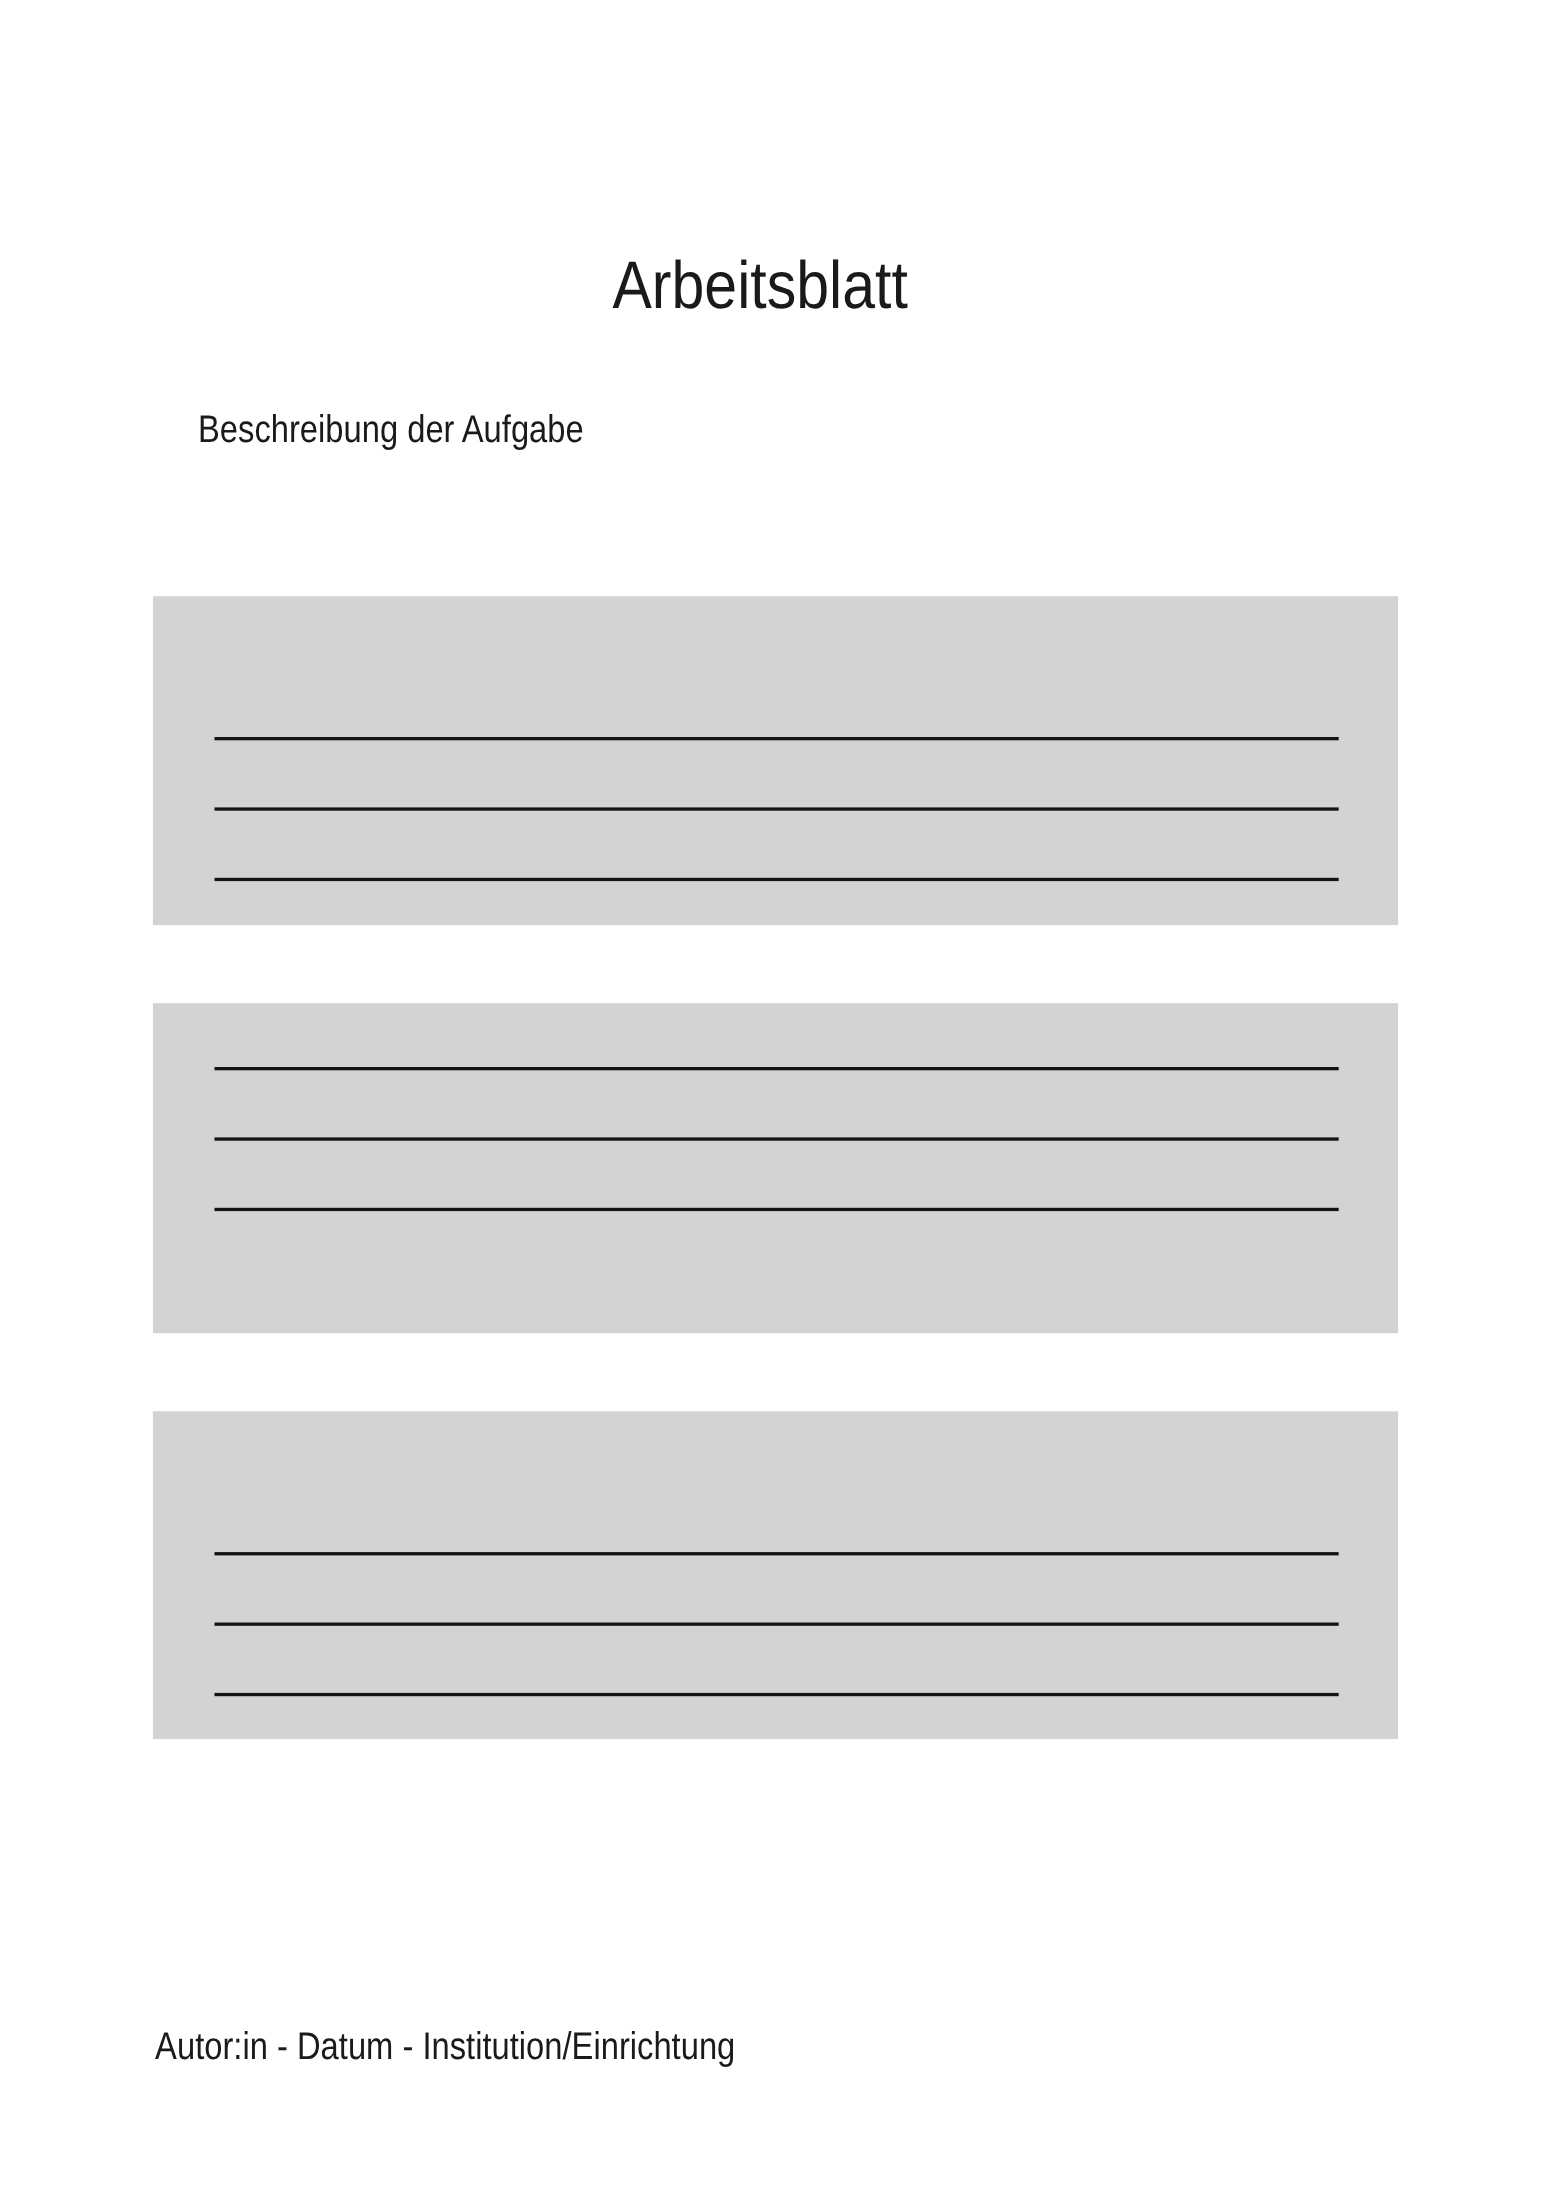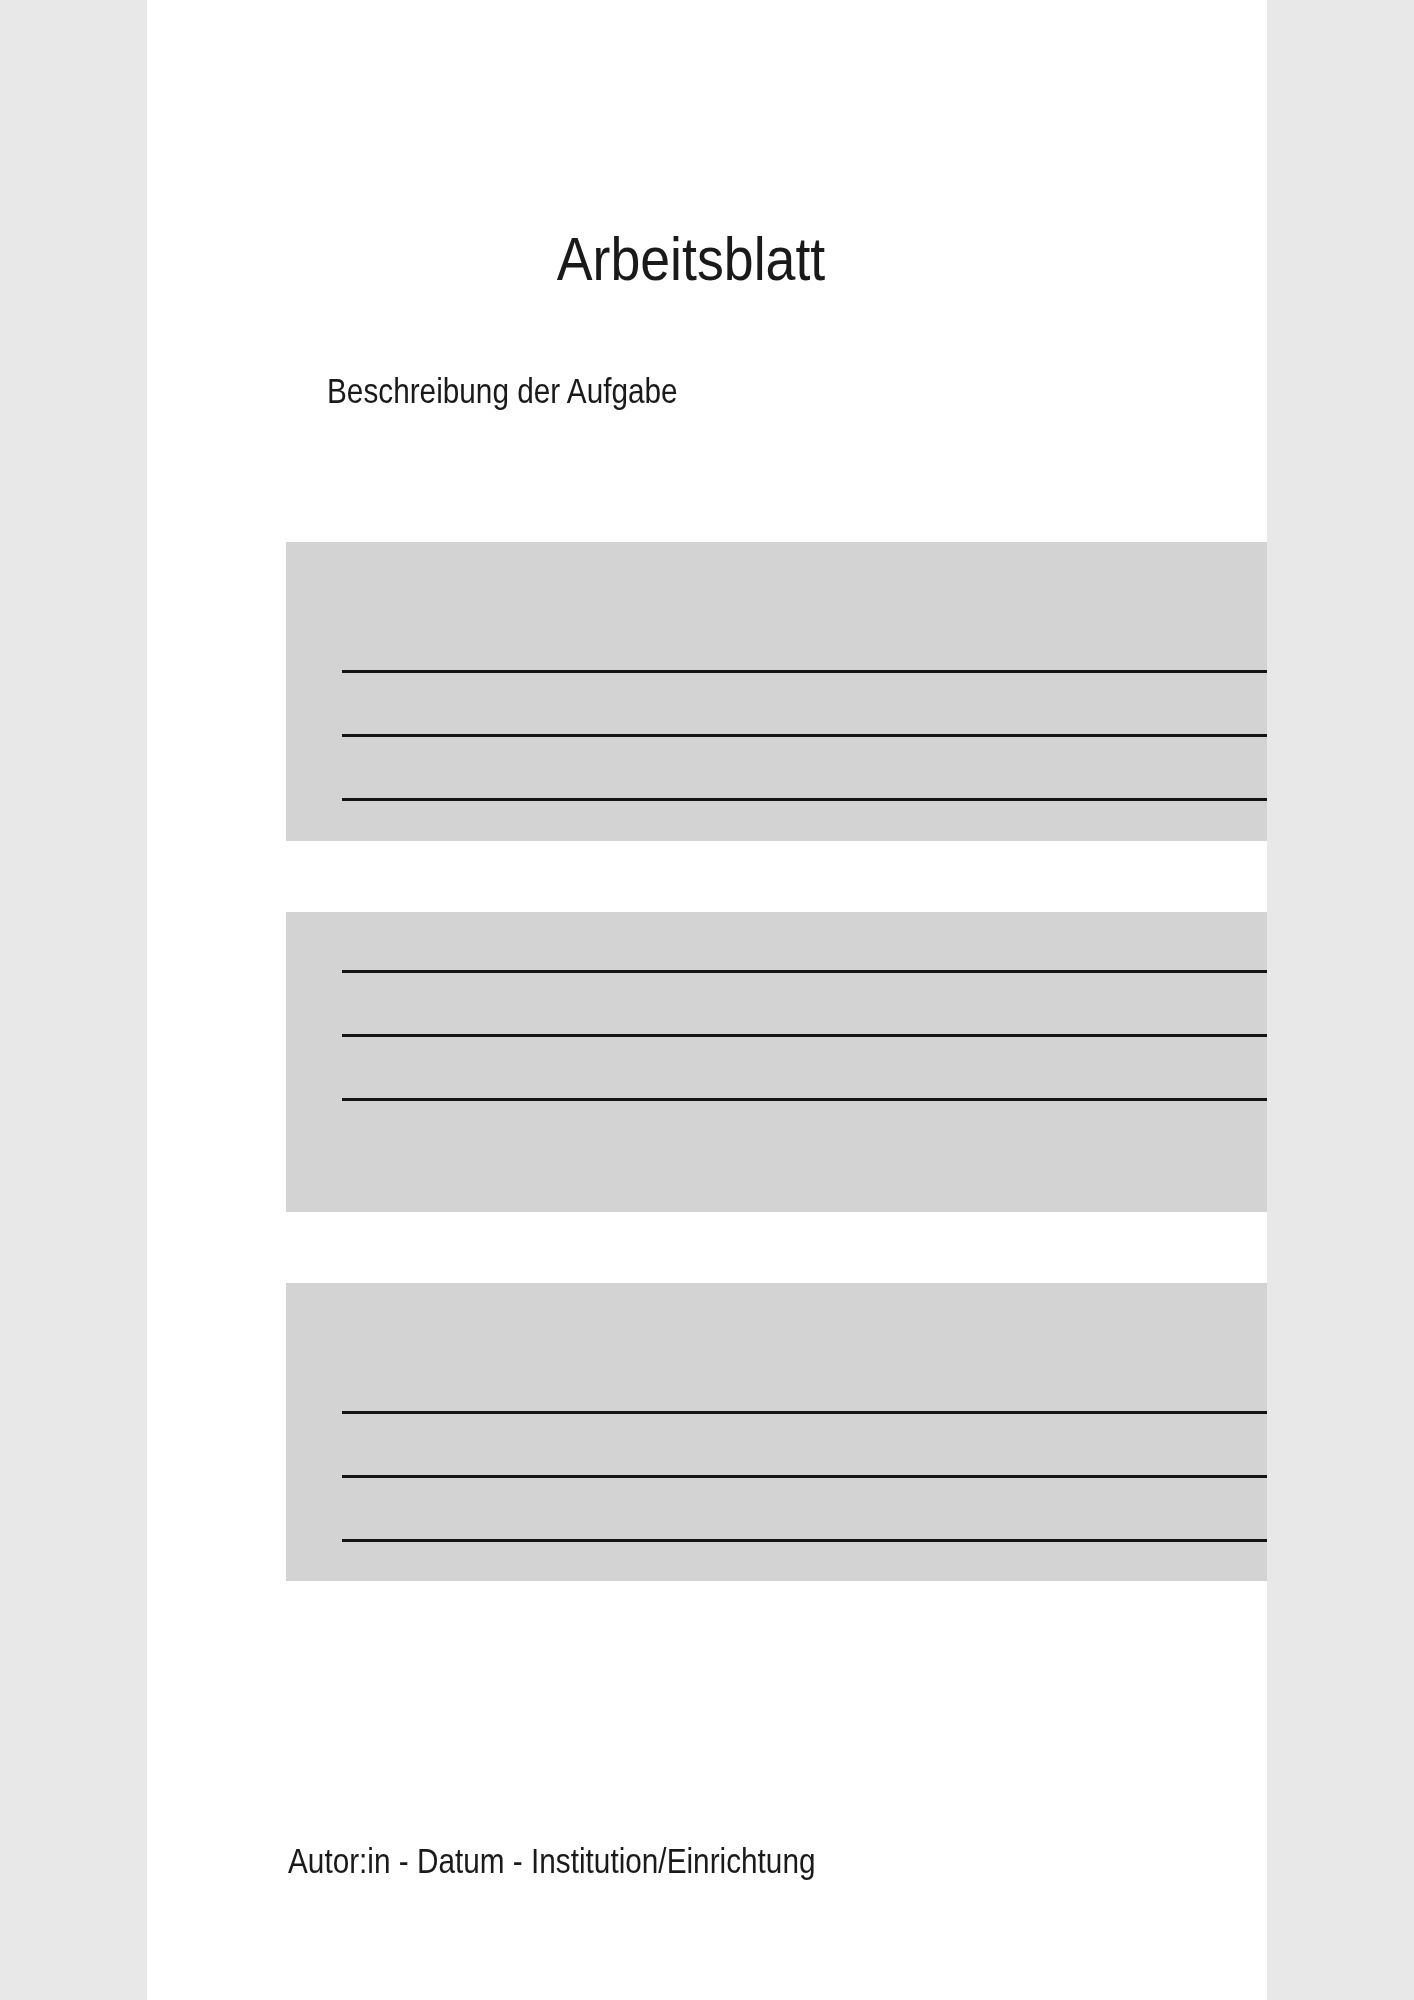--- a/index.html
+++ b/index.html
@@ -5,21 +5,21 @@
   :root{
     --page-bg:#ffffff;
     --box-bg:#d3d3d3;
     --line-color:#141414;
     --text-color:#1a1a1a;
   }
   *{box-sizing:border-box;}
   html,body{margin:0;padding:0;background:#e8e8e8;}
   .page{
     position:relative;
-    width:1120px;
+    width:1414px;
     height:2000px;
     margin:0 auto;
     background:var(--page-bg);
     font-family:"Liberation Sans", sans-serif;
     color:var(--text-color);
     overflow:hidden;
   }
   .title{
     position:absolute;
     top:229px;

